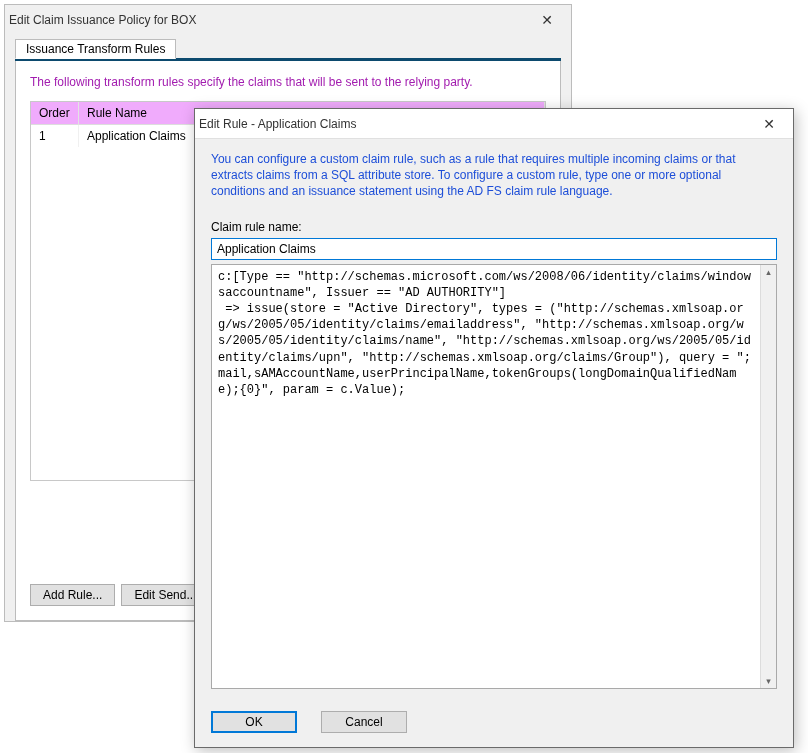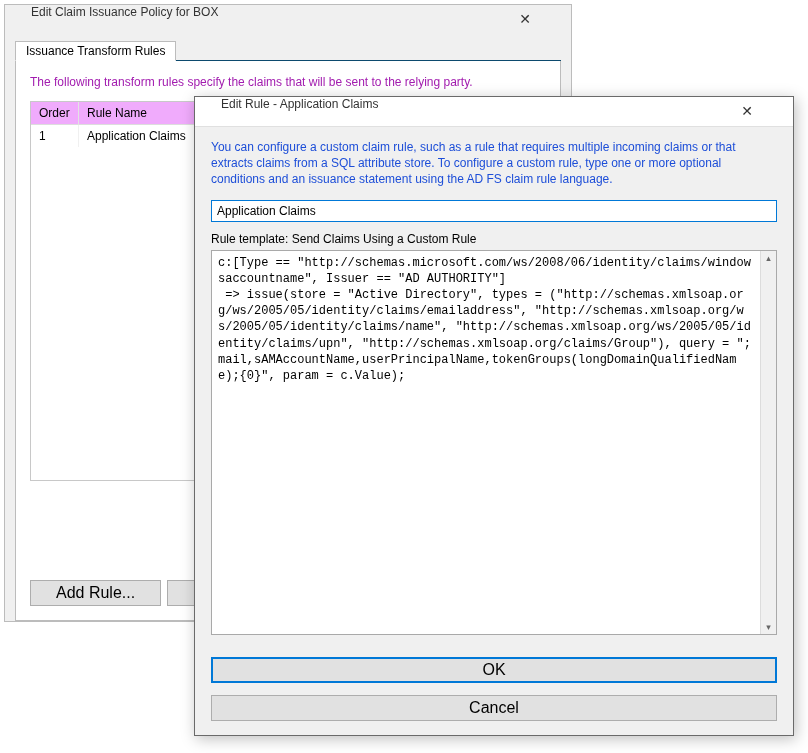--- a/index.html
+++ b/index.html
@@ -19,35 +19,36 @@
   .dlg-back {
     position: absolute;
     left: 4px; top: 4px;
     width: 568px; height: 618px;
     background: #f0f0f0;
     border: 1px solid #bcbcbc;
   }
   .titlebar {
     height: 30px;
     display: flex;
-    padding: 0 26px;
+    align-items: center;
+    padding: 0 4px;
     font-size: 12px;
     color: #333;
   }
   .titlebar .title { flex: 1; }
   .close-x {
     width: 40px; height: 28px;
     display: flex; align-items: center; justify-content: center;
     font-size: 14px; color: #333;
   }
   .tabstrip {
     margin: 4px 10px 0 10px;
     display: flex;
     align-items: flex-end;
-    border-bottom: 1px solid #0c4a6e;
+    border-bottom: 3px solid #0c4a6e;
     height: 22px;
   }
   .tab {
     background: #fff;
     border: 1px solid #bcbcbc;
     border-bottom: 1px solid #fff;
     padding: 2px 10px;
     margin-bottom: -1px;
     font-size: 12px;
   }
@@ -83,29 +84,29 @@
   .col-rule { flex: 1; }
   .btnrow {
     position: absolute;
     left: 14px; bottom: 14px;
     right: 14px;
     display: flex; gap: 6px;
   }
   .btn {
     background: #e1e1e1;
     border: 1px solid #adadad;
-    padding: 3px 25px;
-    font-size: 16px;
+    padding: 3px 12px;
+    font-size: 12px;
     font-family: inherit;
     min-width: 78px;
   }
   
   .dlg-front {
     position: absolute;
-    left: 194px; top: 96px;
+    left: 194px; top: 108px;
     width: 600px; height: 640px;
     background: #f0f0f0;
     border: 1px solid #6a6a6a;
     box-shadow: 2px 3px 14px rgba(0,0,0,0.25);
     display: flex; flex-direction: column;
   }
   .dlg-front .titlebar {
     background: #fff;
     border-bottom: 1px solid #e0e0e0;
   }
@@ -150,23 +151,22 @@
   }
   .fake-scroll {
     position: absolute; right: 0; top: 0; width: 16px; bottom: 0;
     background: #f0f0f0;
     border-left: 1px solid #dcdcdc;
     display: flex; flex-direction: column; justify-content: space-between;
     color: #666; font-size: 9px;
   }
   .fake-scroll .arrow { text-align: center; padding: 2px 0; }
   .dlg-footer {
-    display: flex; justify-content: flex-end; gap: 12px;
+    display: flex; gap: 24px;
     padding: 10px 16px 14px;
-    flex-direction: column;
   }
   .btn-default {
     border: 1px solid #0078d7;
     outline: 1px solid #0078d7;
     outline-offset: -2px;
   }
 </style>
 </head>
 <body>
 
@@ -198,25 +198,23 @@
 </div>
 
 <div class="dlg-front">
   <div class="titlebar">
     <span class="title">Edit Rule - Application Claims</span>
     <span class="close-x">✕</span>
   </div>
   <div class="dlg-body">
     <div class="desc">You can configure a custom claim rule, such as a rule that requires multiple incoming claims or that extracts claims from a SQL attribute store. To configure a custom rule, type one or more optional conditions and an issuance statement using the AD FS claim rule language.</div>
 
+    <div class="lbl">Claim rule name:</div>
     <input class="textinput" type="text" value="Application Claims" style="">
 
-    <div class="tmplrow">
-      <span>Rule template: </span><span>Send Claims Using a Custom Rule</span>
-    </div>
 
     <div class="textarea-wrap">
       <textarea class="textarea" spellcheck="false" style="">c:[Type == "http://schemas.microsoft.com/ws/2008/06/identity/claims/windowsaccountname", Issuer == "AD AUTHORITY"]
  =&gt; issue(store = "Active Directory", types = ("http://schemas.xmlsoap.org/ws/2005/05/identity/claims/emailaddress", "http://schemas.xmlsoap.org/ws/2005/05/identity/claims/name", "http://schemas.xmlsoap.org/ws/2005/05/identity/claims/upn", "http://schemas.xmlsoap.org/claims/Group"), query = ";mail,sAMAccountName,userPrincipalName,tokenGroups(longDomainQualifiedName);{0}", param = c.Value);</textarea>
       <div class="fake-scroll">
         <div class="arrow">▴</div>
         <div class="arrow">▾</div>
       </div>
     </div>
   </div>

